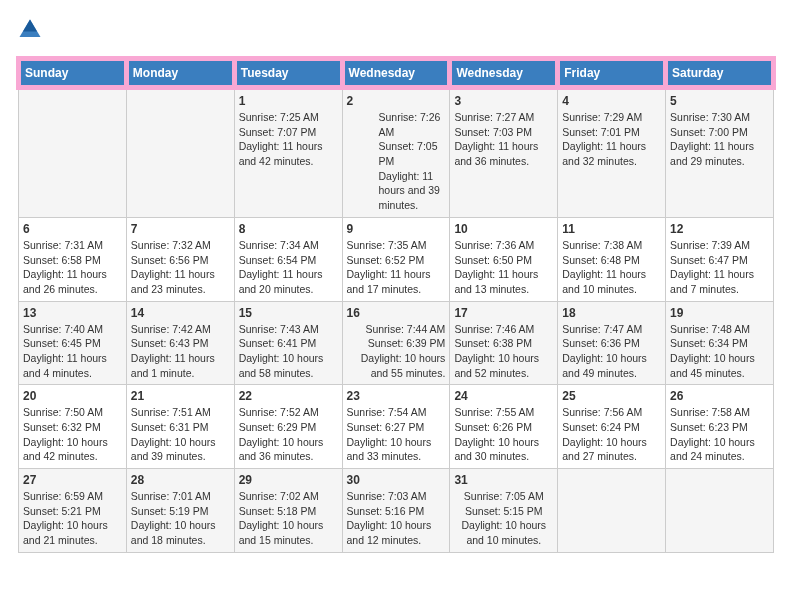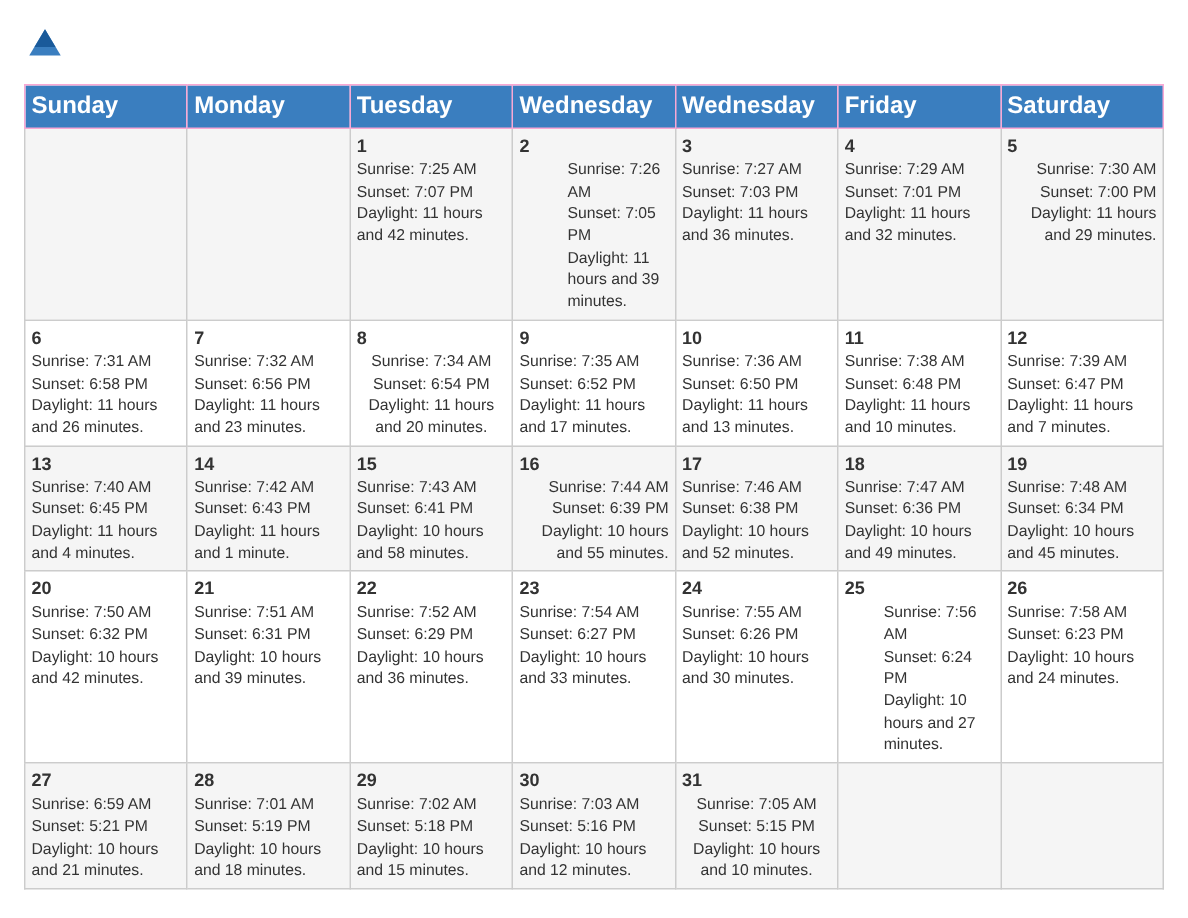--- a/index.html
+++ b/index.html
@@ -47,23 +47,23 @@
     table {
       width: 100%;
       border-collapse: collapse;
       font-size: 11px;
     }
     thead tr th {
       background-color: #3a7ebf;
       color: #fff;
       padding: 5px 4px;
       text-align: left;
-      font-size: 16px;
+      font-size: 12px;
       font-weight: bold;
-      border: 1px solid #f9a8d4;
+      border: 5px solid #f9a8d4;
     }
     tbody tr td {
       border: 1px solid #ccc;
       padding: 4px;
       vertical-align: top;
       min-height: 70px;
       height: 80px;
       width: calc(100% / 7);
       color: #333;
     }
@@ -143,41 +143,41 @@
 Daylight: 11 hours and 36 minutes.</div>
         </td>
         <td>
           <span class="day-num">4</span>
           <div class="day-detail" style="white-space: pre-line;">Sunrise: 7:29 AM
 Sunset: 7:01 PM
 Daylight: 11 hours and 32 minutes.</div>
         </td>
         <td>
           <span class="day-num">5</span>
-          <div class="day-detail" style="white-space: pre-line; text-align: right;">Sunrise: 7:30 AM
+          <div class="day-detail" style="white-space: pre-line;">Sunrise: 7:30 AM
 Sunset: 7:00 PM
 Daylight: 11 hours and 29 minutes.</div>
         </td>
       </tr>
       <tr>
         <td>
           <span class="day-num">6</span>
           <div class="day-detail" style="white-space: pre-line;">Sunrise: 7:31 AM
 Sunset: 6:58 PM
 Daylight: 11 hours and 26 minutes.</div>
         </td>
         <td>
           <span class="day-num">7</span>
           <div class="day-detail" style="white-space: pre-line;">Sunrise: 7:32 AM
 Sunset: 6:56 PM
 Daylight: 11 hours and 23 minutes.</div>
         </td>
         <td>
           <span class="day-num">8</span>
-          <div class="day-detail" style="white-space: pre-line; text-align: center;">Sunrise: 7:34 AM
+          <div class="day-detail" style="white-space: pre-line;">Sunrise: 7:34 AM
 Sunset: 6:54 PM
 Daylight: 11 hours and 20 minutes.</div>
         </td>
         <td>
           <span class="day-num">9</span>
           <div class="day-detail" style="white-space: pre-line;">Sunrise: 7:35 AM
 Sunset: 6:52 PM
 Daylight: 11 hours and 17 minutes.</div>
         </td>
         <td>
@@ -269,21 +269,21 @@
 Daylight: 10 hours and 33 minutes.</div>
         </td>
         <td>
           <span class="day-num">24</span>
           <div class="day-detail" style="white-space: pre-line;">Sunrise: 7:55 AM
 Sunset: 6:26 PM
 Daylight: 10 hours and 30 minutes.</div>
         </td>
         <td>
           <span class="day-num">25</span>
-          <div class="day-detail" style="white-space: pre-line; margin-left: 26px;">Sunrise: 7:56 AM
+          <div class="day-detail" style="white-space: pre-line;">Sunrise: 7:56 AM
 Sunset: 6:24 PM
 Daylight: 10 hours and 27 minutes.</div>
         </td>
         <td>
           <span class="day-num">26</span>
           <div class="day-detail" style="white-space: pre-line;">Sunrise: 7:58 AM
 Sunset: 6:23 PM
 Daylight: 10 hours and 24 minutes.</div>
         </td>
       </tr>

